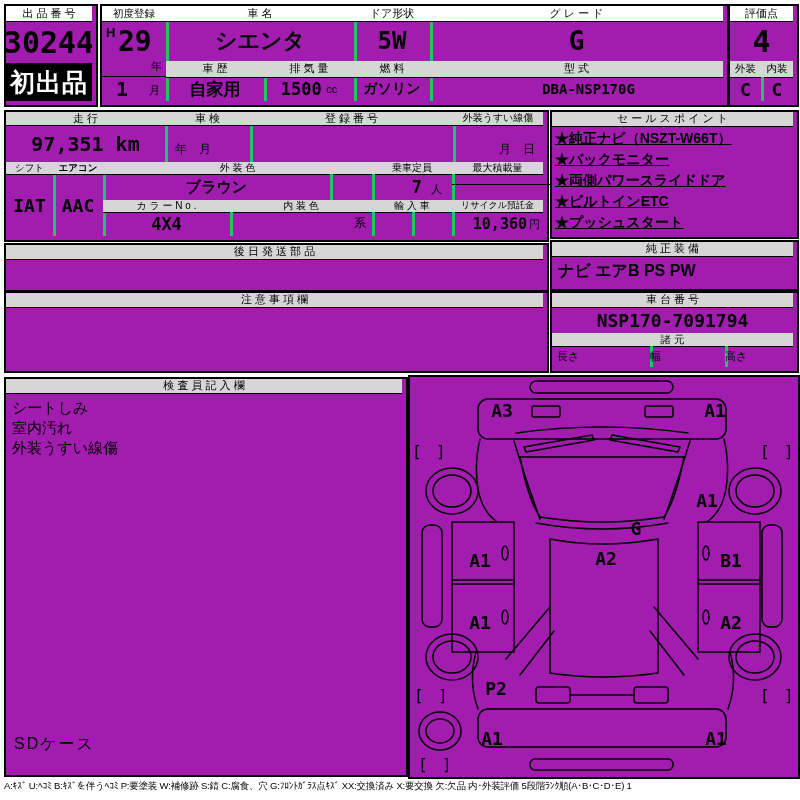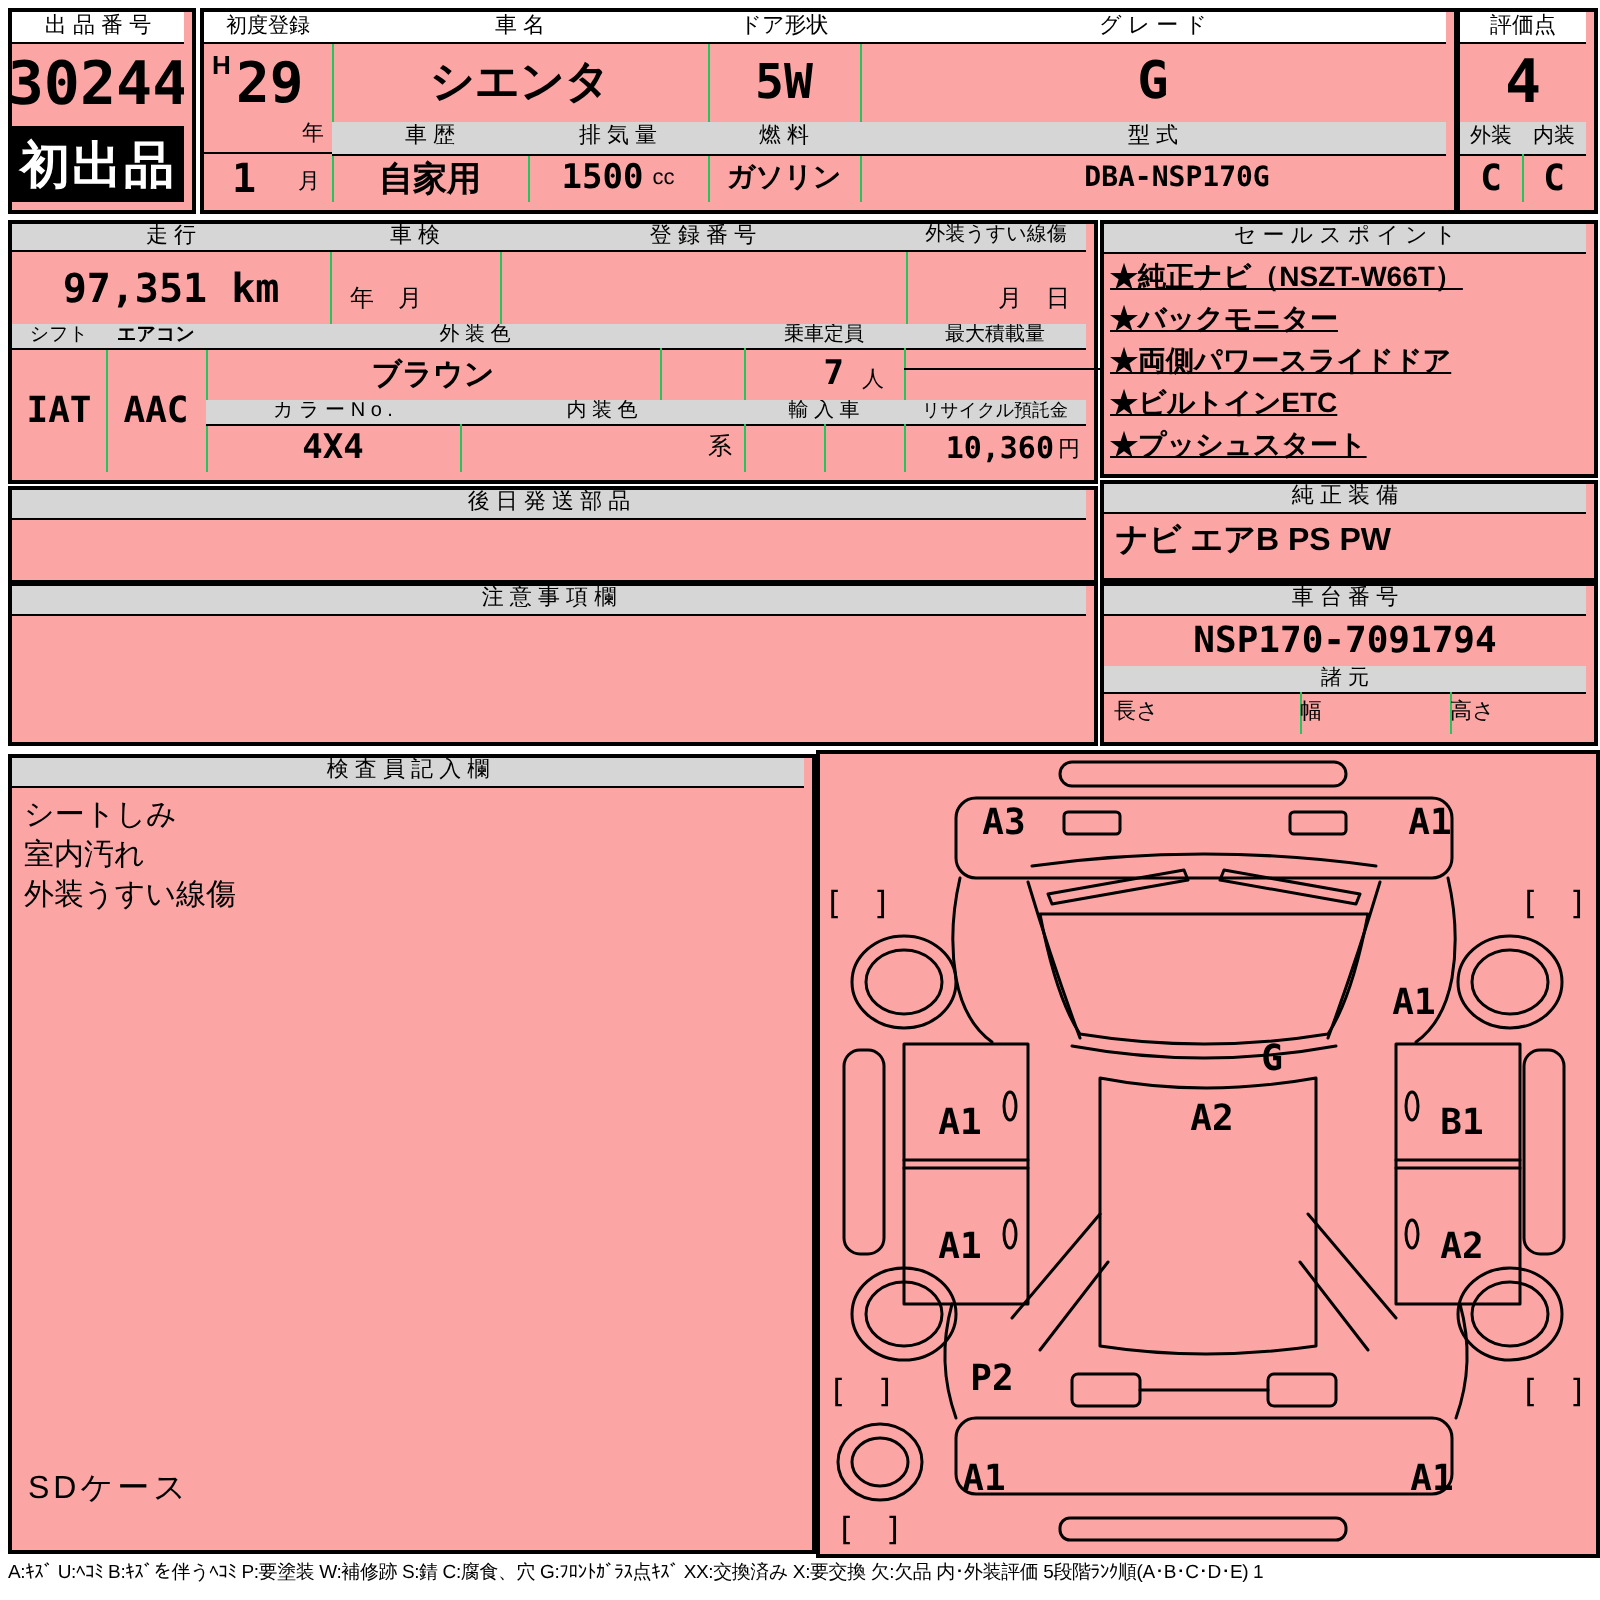--- a/index.html
+++ b/index.html
@@ -1,22 +1,22 @@
 <!DOCTYPE html>
 <html><head>
 <meta charset="utf-8">
 <style>
   html,body{margin:0;padding:0;background:#fff;}
   #sheet{position:relative;width:800px;height:800px;background:#fff;color:#000;
          font-family:"Liberation Sans",sans-serif;overflow:hidden;}
-  .box{position:absolute;border:2px solid #000;background:#fca5a5;}
+  .box{position:absolute;border:2px solid #000;background:#a21caf;}
   .cell{position:absolute;overflow:hidden;white-space:nowrap;}
   .hd{background:#d6d6d6;font-size:11px;line-height:13px;text-align:center;border-bottom:1px solid #000;}
   .hdw{background:#fff;font-size:11px;line-height:14px;text-align:center;border-bottom:1px solid #000;}
-  .br{border-right:1px solid #22c55e;}
+  .br{border-right:3px solid #22c55e;}
   .bb{border-bottom:1px solid #000;}
   .ctr{display:flex;align-items:center;justify-content:center;}
   .mono{font-family:"DejaVu Sans Mono",monospace;font-weight:bold;}
   .badge{background:#000;color:#fff;font-weight:bold;}
   .unit{font-size:11px;font-weight:normal;}
   .sp-item{font-size:14px;font-weight:bold;line-height:21px;padding-left:3px;}
   .note-line{font-size:15px;line-height:20px;}
   .dlabel{font:bold 18px "DejaVu Sans Mono",monospace;fill:#000;}
   .dbracket{font:16px "DejaVu Sans Mono",monospace;fill:#000;}
   .legend{font-size:9.5px;letter-spacing:-0.2px;}

